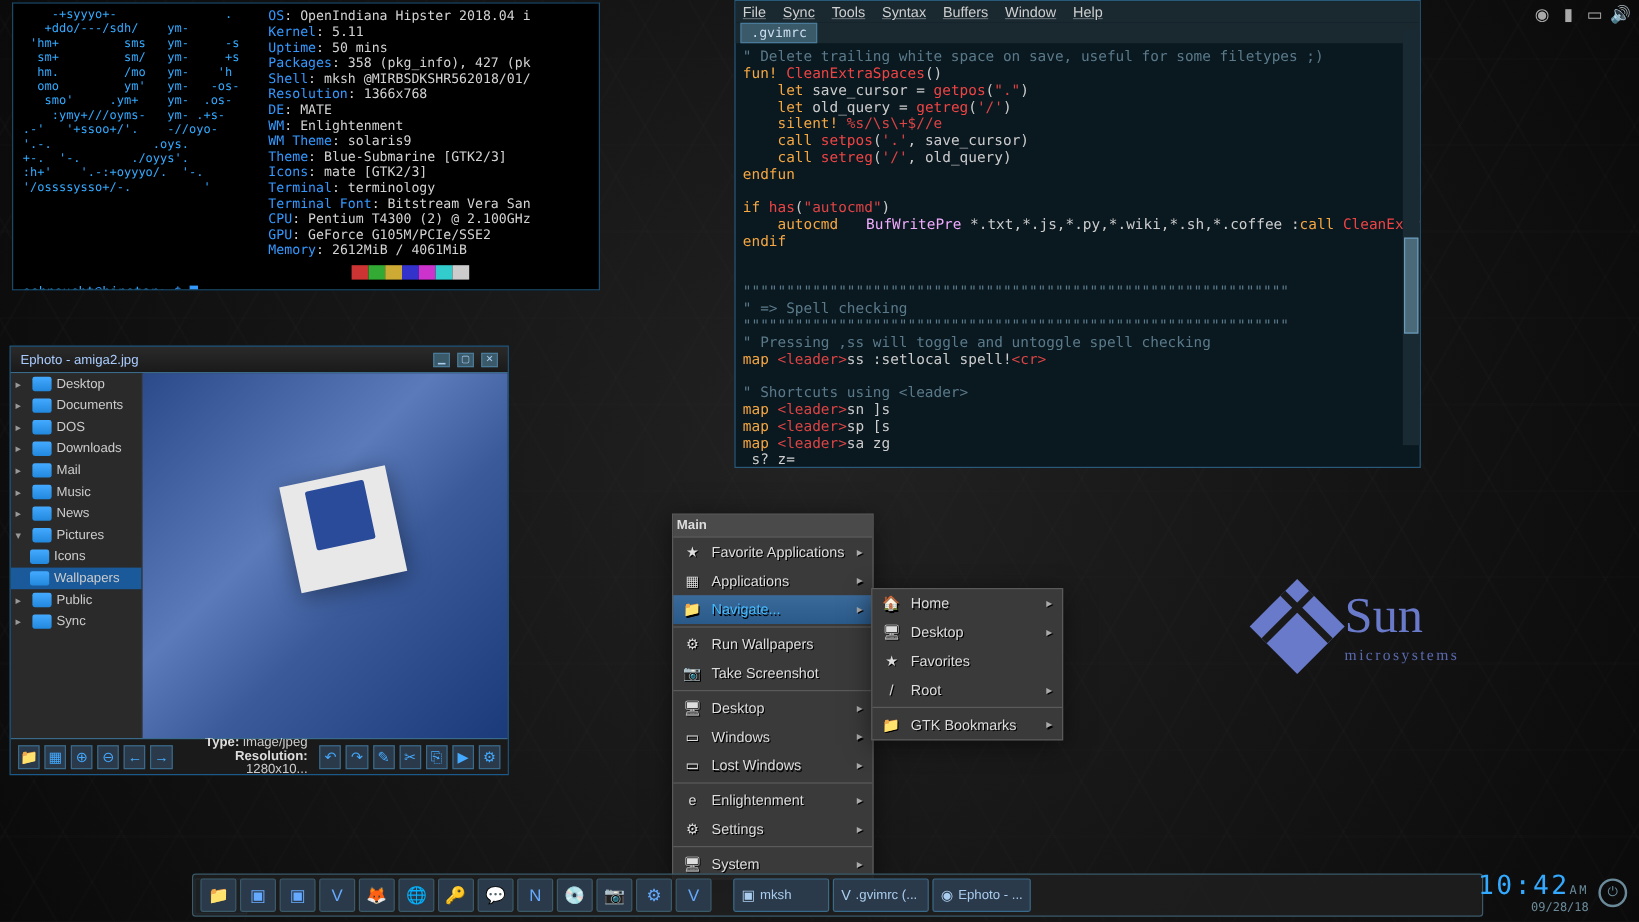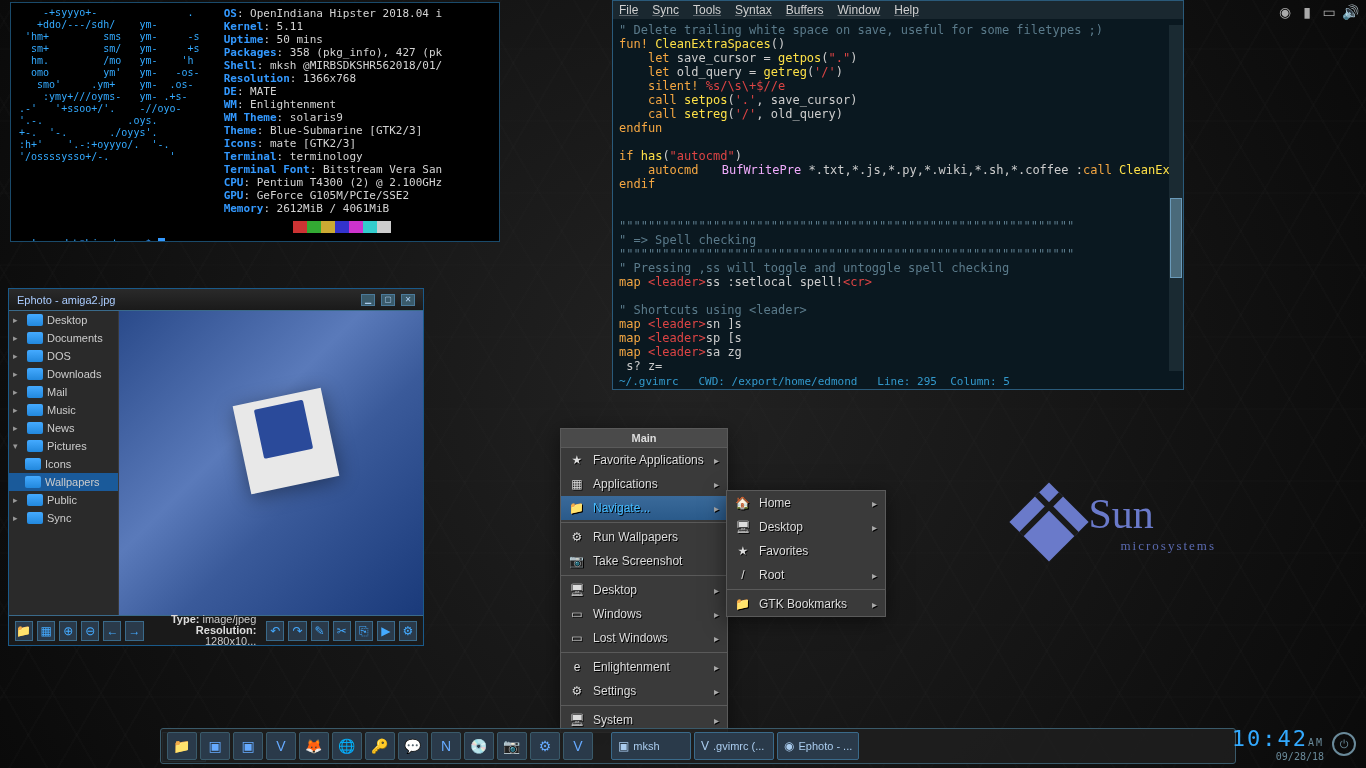--- a/index.html
+++ b/index.html
@@ -29,21 +29,21 @@
   background: #000;
   border: 1px solid #1a4a6a;
   font-family: monospace; font-size: 11px;
   padding: 4px 8px;
   line-height: 13px;
   overflow: hidden;
 }
 .neofetch .cols { display: flex; gap: 0; }
 .neofetch .ascii { color: #3af; white-space: pre; font-size: 10px; line-height: 12px;}
 .neofetch .info { color: #d3d3d3; }
-.neofetch .info .k { color: #39f; font-weight: bold; padding-left: 24px; }
+.neofetch .info .k { color: #39f; font-weight: normal; padding-left: 24px; }
 .neofetch .swatches { display:flex; margin-top:6px; margin-left: 260px;}
 .neofetch .swatches span { width:14px; height:12px; display:inline-block;}
 .neofetch .prompt { color:#39f; margin-top:4px; }
 .neofetch .prompt .h { color:#3af;}
 .neofetch .prompt .cur { background:#39f; width:7px; height:12px; display:inline-block; vertical-align:middle;}
 
 
 .gvim {
   position: absolute; left: 612px; top: 0;
   width: 572px; height: 390px;
@@ -54,21 +54,21 @@
   display:flex; flex-direction:column;
 }
 .gvim .menubar { background:#1a2830; padding:2px 6px; color:#d0d0d0; display:flex; gap:14px; font-family:sans-serif; font-size:12px;}
 .gvim .menubar span { text-decoration: underline; text-decoration-color: rgba(255,255,255,.3); cursor:default;}
 .gvim .tabbar { background:#1a2830; padding:0 4px; }
 .gvim .tabbar .tab { background:#3a5a6a; color:#cde; padding:1px 8px; display:inline-block; font-size:11px; border:1px solid #4a7a9a;}
 .gvim .code { flex:1; padding:4px 6px; white-space:pre; line-height:14px; position:relative; overflow:hidden;}
 .gvim .scrollbar { position:absolute; right:0; top:24px; bottom:18px; width:14px; background:#1a2a32; }
 .gvim .scrollbar .thumb{ position:absolute; left:1px; right:1px; top:50%; height:80px; background:#4a6a7a; border:1px solid #6a9aba;}
 .gvim .status { background:#0a1820; padding:1px 6px; color:#39c; font-size:11px;}
-.c-comment{color:#5a7a8a;} .c-kw{color:#f5a742;} .c-fn{color:#fde047;} .c-str{color:#d44;} .c-cmd{color:#f0abfc;margin-left:16px;} .c-sp{color:#d44;}
+.c-comment{color:#5a7a8a;} .c-kw{color:#f5a742;} .c-fn{color:#ef4444;} .c-str{color:#d44;} .c-cmd{color:#f0abfc;margin-left:16px;} .c-sp{color:#d44;}
 
 
 .ephoto {
   position: absolute; left: 8px; top: 288px;
   width: 416px; height: 358px;
   background: #2a2a2a;
   border: 1px solid #1a5a8a;
   display:flex; flex-direction:column;
 }
 .ephoto .titlebar { height:22px; background:linear-gradient(#2a2a2a,#1a1a1a); border-bottom:1px solid #3a6a8a; display:flex; align-items:center; padding:0 8px; color:#acf; font-size:11px; gap:6px;}
@@ -84,40 +84,40 @@
 .ephoto .image { flex:1; background:#3a5a9a; background-image:linear-gradient(135deg,#2a4a8a 0%,#5a7aba 40%,#3a5a9a 60%,#1a3a7a 100%); position:relative;}
 .ephoto .image .floppy{ position:absolute; left:40%; top:28%; width:90px; height:90px; background:#e8e8e8; transform:rotate(-12deg); box-shadow:0 4px 20px rgba(0,0,0,.4);}
 .ephoto .image .floppy::before{content:''; position:absolute; left:20px; top:8px; width:50px; height:50px; background:#2a4a9a; border-radius:2px;}
 .ephoto .toolbar { height:30px; background:#1a1a1a; border-top:1px solid #3a6a8a; display:flex; align-items:center; gap:4px; padding:0 6px;}
 .ephoto .toolbar .tbtn { width:20px; height:20px; background:#2a3a4a; border:1px solid #3a6a8a; color:#4af; display:flex; align-items:center; justify-content:center; font-size:12px;}
 .ephoto .toolbar .info { font-size:11px; color:#ccc; padding:0 6px; line-height:11px;text-align:right;}
 .ephoto .toolbar .info b{color:#ddd;}
 
 
 .menu { position:absolute; background:#3a3a3a; border:1px solid #5a5a5a; box-shadow:0 4px 20px rgba(0,0,0,.5); min-width:160px;}
-.menu .title { background:#4a4a4a; color:#ddd; text-align:center; padding:3px; font-weight:bold; font-size:11px; border-bottom:1px solid #5a5a5a;}
+.menu .title { background:#4a4a4a; color:#ddd; text-align:left; padding:3px; font-weight:bold; font-size:11px; border-bottom:1px solid #5a5a5a;}
 .menu .mi { display:flex; align-items:center; gap:8px; padding:4px 8px; color:#ddd; font-size:12px; text-shadow:1px 1px 0 #000;}
 .menu .mi.sel { background:linear-gradient(#3a6a9a,#2a5a8a); color:#4bf;}
 .menu .mi .ic { width:16px; height:16px; display:flex; align-items:center; justify-content:center; font-size:12px;}
 .menu .mi .arr { margin-left:auto; font-size:10px; color:#aaa;}
 .menu .sep { height:1px; background:#5a5a5a; margin:2px 0;}
 .menu-main { left:560px; top:428px; width:168px;}
 .menu-nav { left:726px; top:490px; width:130px;}
 
 
 .tray { position:absolute; right:6px; top:4px; display:flex; gap:4px; align-items:center;}
 .tray .tic { width:18px; height:16px; color:#aaa; font-size:14px; text-align:center;}
 
 
 .sunlogo { position:absolute; right:150px; top:490px; color:#6a7aca; font-family:serif; font-size:42px; display:flex; align-items:center; gap:12px;}
 .sunlogo .mark { width:56px; height:56px; background:#6a7aca; transform:rotate(45deg); position:relative;}
 .sunlogo .mark::before,.sunlogo .mark::after{content:''; position:absolute; background:#1a1a1a; }
 .sunlogo .mark::before{ left:25%; top:0; bottom:0; width:10%;}
 .sunlogo .mark::after{ top:25%; left:0; right:0; height:10%;}
-.sunlogo .txt .sub{ font-size:13px; letter-spacing:2px; color:#5a6ab0; display:block;margin-left:32px;}
+.sunlogo .txt .sub{ font-size:13px; letter-spacing:2px; color:#5a6ab0; display:block;}
 
 
 .taskbar { position:absolute; left:160px; right:130px; bottom:4px; height:36px; background:rgba(30,30,30,.85); border:1px solid #3a5a6a; border-radius:3px; display:flex; align-items:center; padding:0 6px; gap:3px;}
 .taskbar .app { width:30px; height:28px; background:#2a3a4a; border:1px solid #3a5a6a; border-radius:2px; display:flex; align-items:center; justify-content:center; font-size:14px; color:#6af;}
 .taskbar .win { height:28px; background:#2a3a4a; border:1px solid #3a6a8a; border-radius:2px; display:flex; align-items:center; gap:4px; padding:0 6px; color:#ace; font-size:11px; min-width:80px;}
 .taskbar .win .ic{ font-size:12px;}
 .clock { position:absolute; right:42px; bottom:6px; color:#3af; font-family:monospace; text-align:right;}
 .clock .time { font-size:22px; letter-spacing:2px;}
 .clock .time .ap{ font-size:10px; color:#6a8a9a;}
 .clock .date { font-size:10px; color:#6a8a9a;}
@@ -181,20 +181,23 @@
 <div class="gvim">
   <div class="menubar" id="gvim-menus">
       <span>File</span>
       <span>Sync</span>
       <span>Tools</span>
       <span>Syntax</span>
       <span>Buffers</span>
       <span>Window</span>
       <span>Help</span>
     </div>
+  <div class="tabbar">
+    <span class="tab">.gvimrc</span>
+  </div>
   <div class="code"><span class="c-comment">" Delete trailing white space on save, useful for some filetypes ;)</span>
 <span class="c-kw">fun!</span> <span class="c-fn">CleanExtraSpaces</span>()
     <span class="c-kw">let</span> save_cursor = <span class="c-fn">getpos</span>(<span class="c-str">"."</span>)
     <span class="c-kw">let</span> old_query = <span class="c-fn">getreg</span>(<span class="c-str">'/'</span>)
     <span class="c-kw">silent!</span> <span class="c-sp">%s/\s\+$//e</span>
     <span class="c-kw">call</span> <span class="c-fn">setpos</span>(<span class="c-str">'.'</span>, save_cursor)
     <span class="c-kw">call</span> <span class="c-fn">setreg</span>(<span class="c-str">'/'</span>, old_query)
 <span class="c-kw">endfun</span>
 
 <span class="c-kw">if</span> <span class="c-fn">has</span>(<span class="c-str">"autocmd"</span>)
@@ -209,23 +212,20 @@
 <span class="c-kw">map</span> <span class="c-sp">&lt;leader&gt;</span>ss :setlocal spell!<span class="c-sp">&lt;cr&gt;</span>
 
 <span class="c-comment">" Shortcuts using &lt;leader&gt;</span>
 <span class="c-kw">map</span> <span class="c-sp">&lt;leader&gt;</span>sn ]s
 <span class="c-kw">map</span> <span class="c-sp">&lt;leader&gt;</span>sp [s
 <span class="c-kw">map</span> <span class="c-sp">&lt;leader&gt;</span>sa zg
  s? z=</div>
   <div class="scrollbar">
       <div class="thumb"></div>
     </div>
-  <div class="status">
-    <span>~/.gvimrc</span>&nbsp;&nbsp;&nbsp;<span>CWD: /export/home/edmond</span>&nbsp;&nbsp;&nbsp;<span>Line: 295</span>&nbsp;&nbsp;<span>Column: 5</span>
-  </div>
 </div>
 
 <div class="ephoto">
   <div class="titlebar">
     <span>Ephoto - amiga2.jpg</span>
     <span class="spacer"></span>
     <span class="wbtn">▁</span>
     <span class="wbtn">▢</span>
     <span class="wbtn">✕</span>
   </div>

